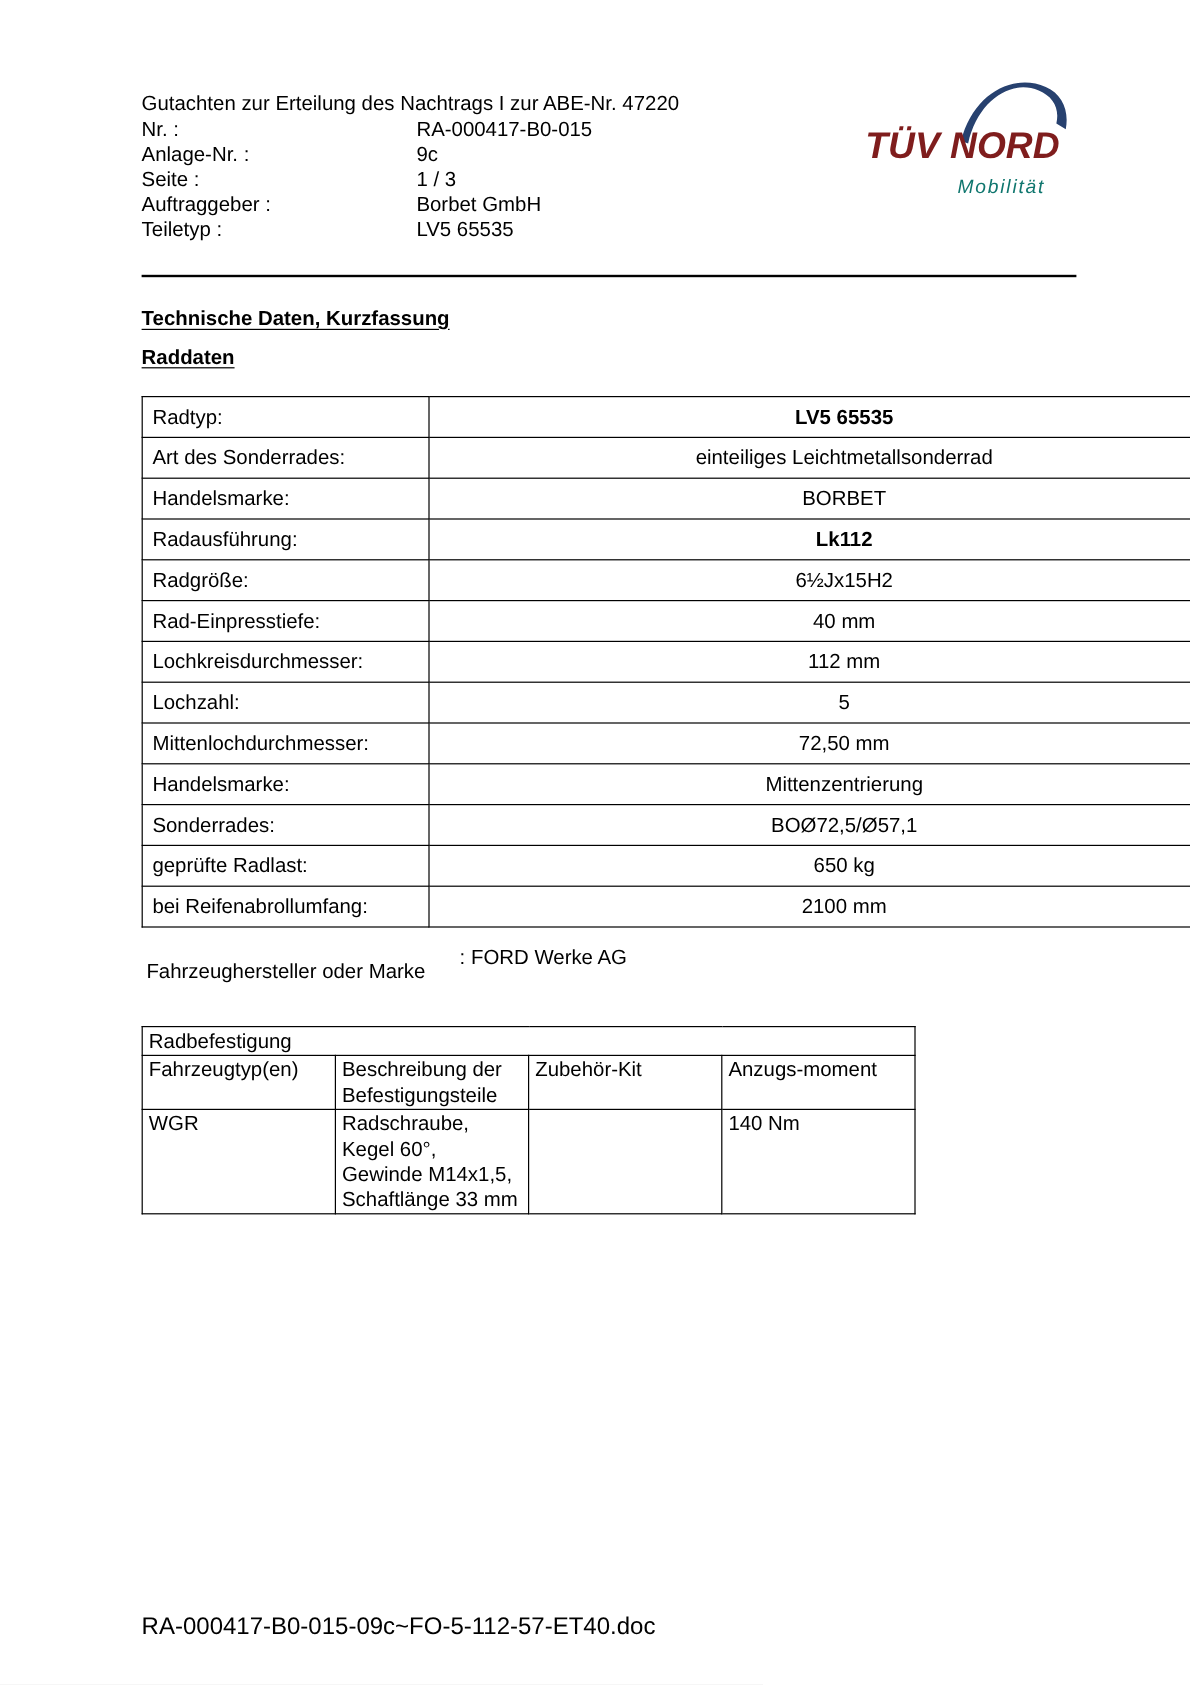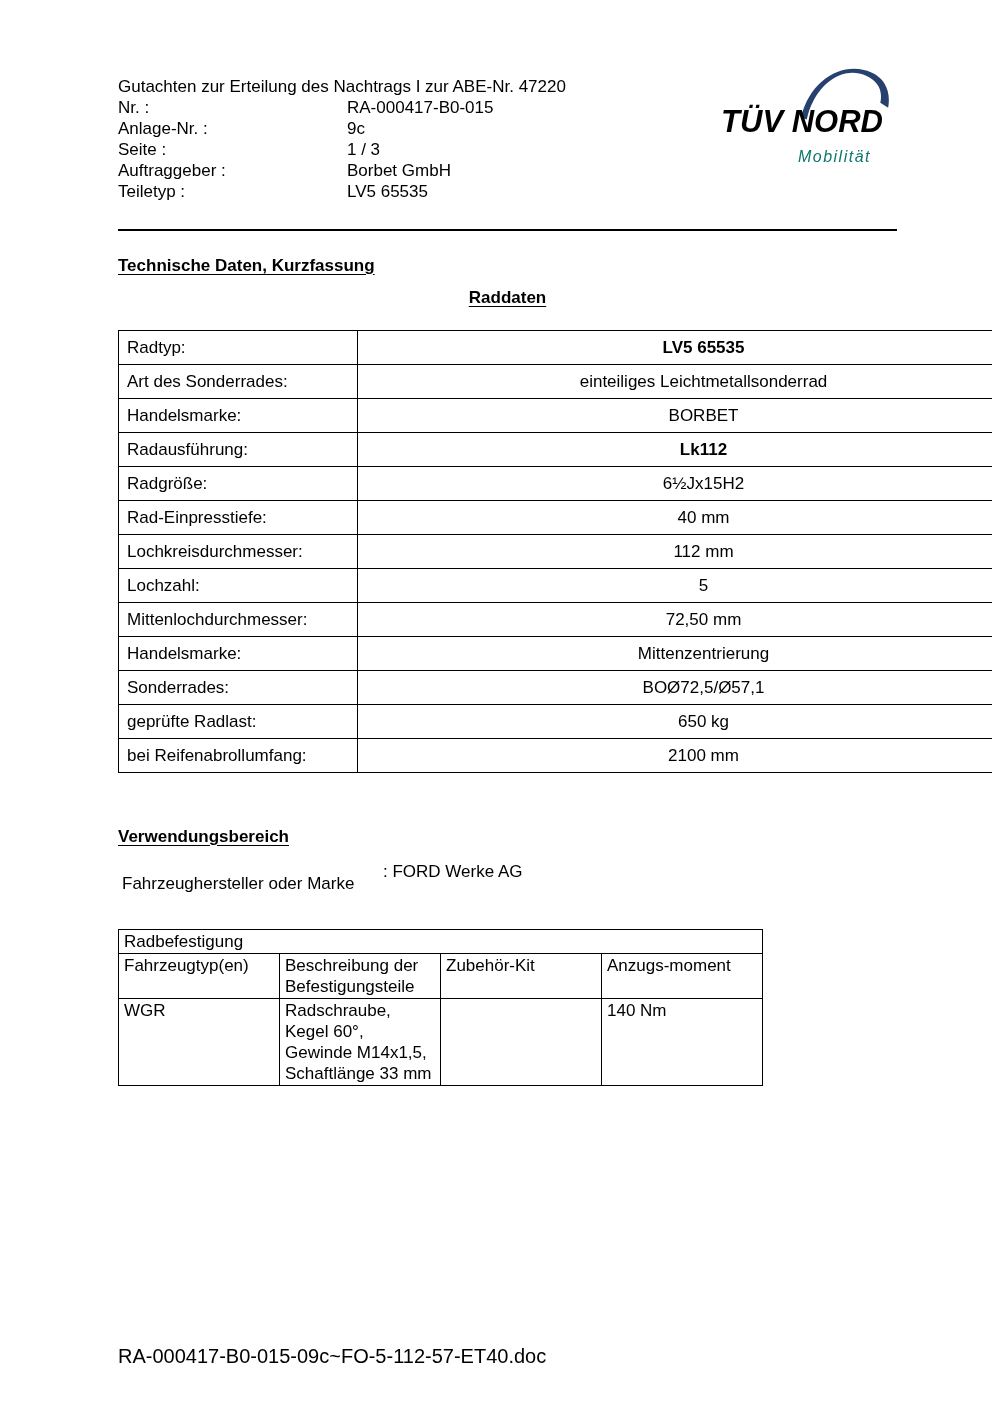--- a/index.html
+++ b/index.html
@@ -16,35 +16,35 @@
   .doc-title { margin-bottom:0; }
   .field { display:flex; }
   .field-label { width:229px; flex:0 0 auto; }
   .field-value { flex:1 1 auto; }
 
   .logo { position:relative; width:195px; height:112px; flex:0 0 auto; margin-top:-14px; }
   .logo-swoosh { position:absolute; top:0; right:2px; width:98px; height:64px; }
   .logo-brand {
     position:absolute; top:44px; right:14px; white-space:nowrap;
     font-style:italic; font-weight:bold; font-size:31px; line-height:31px;
-    color:#000000; letter-spacing:0px;
+    color:#7f1d1d; letter-spacing:0px;
   }
   .logo-tagline {
     position:absolute; top:84px; right:26px;
     font-style:italic; font-size:16px; color:#0f766e; letter-spacing:1.5px;
   }
 
   .rule { height:2px; background:#000; margin-top:27px; }
 
   
   .h-section {
     font-weight:bold; text-decoration:underline; text-underline-offset:3px;
   }
   .h1 { margin-top:24px;text-decoration:underline; }
-  .h2 { margin-top:11px;text-align:center; }
+  .h2 { margin-top:11px; }
   .h3 { margin-top:53px; }
 
   
   table { border-collapse:collapse; }
   .raddaten { width:932px; margin-top:22px; table-layout:fixed; }
   .raddaten td { border:1px solid #000; padding:6px 8px; }
   .raddaten td.lbl { width:222px; text-align:left; }
   .raddaten td.val { text-align:center; }
   .raddaten tr.bold-value td.val { font-weight:bold; }
 
@@ -160,21 +160,20 @@
         <td class="lbl">geprüfte Radlast:</td>
         <td class="val">650 kg</td>
       </tr>
       <tr>
         <td class="lbl">bei Reifenabrollumfang:</td>
         <td class="val">2100 mm</td>
       </tr>
     </tbody>
   </table>
 
-  <div class="h-section h3">Verwendungsbereich</div>
 
   <div class="mfr-line">
     <span class="mfr-label">Fahrzeughersteller oder Marke</span>
     <span class="mfr-value">:  FORD Werke AG</span>
   </div>
 
   <table class="befestigung">
     <tbody>
       <tr>
         <td colspan="4">Radbefestigung</td>

